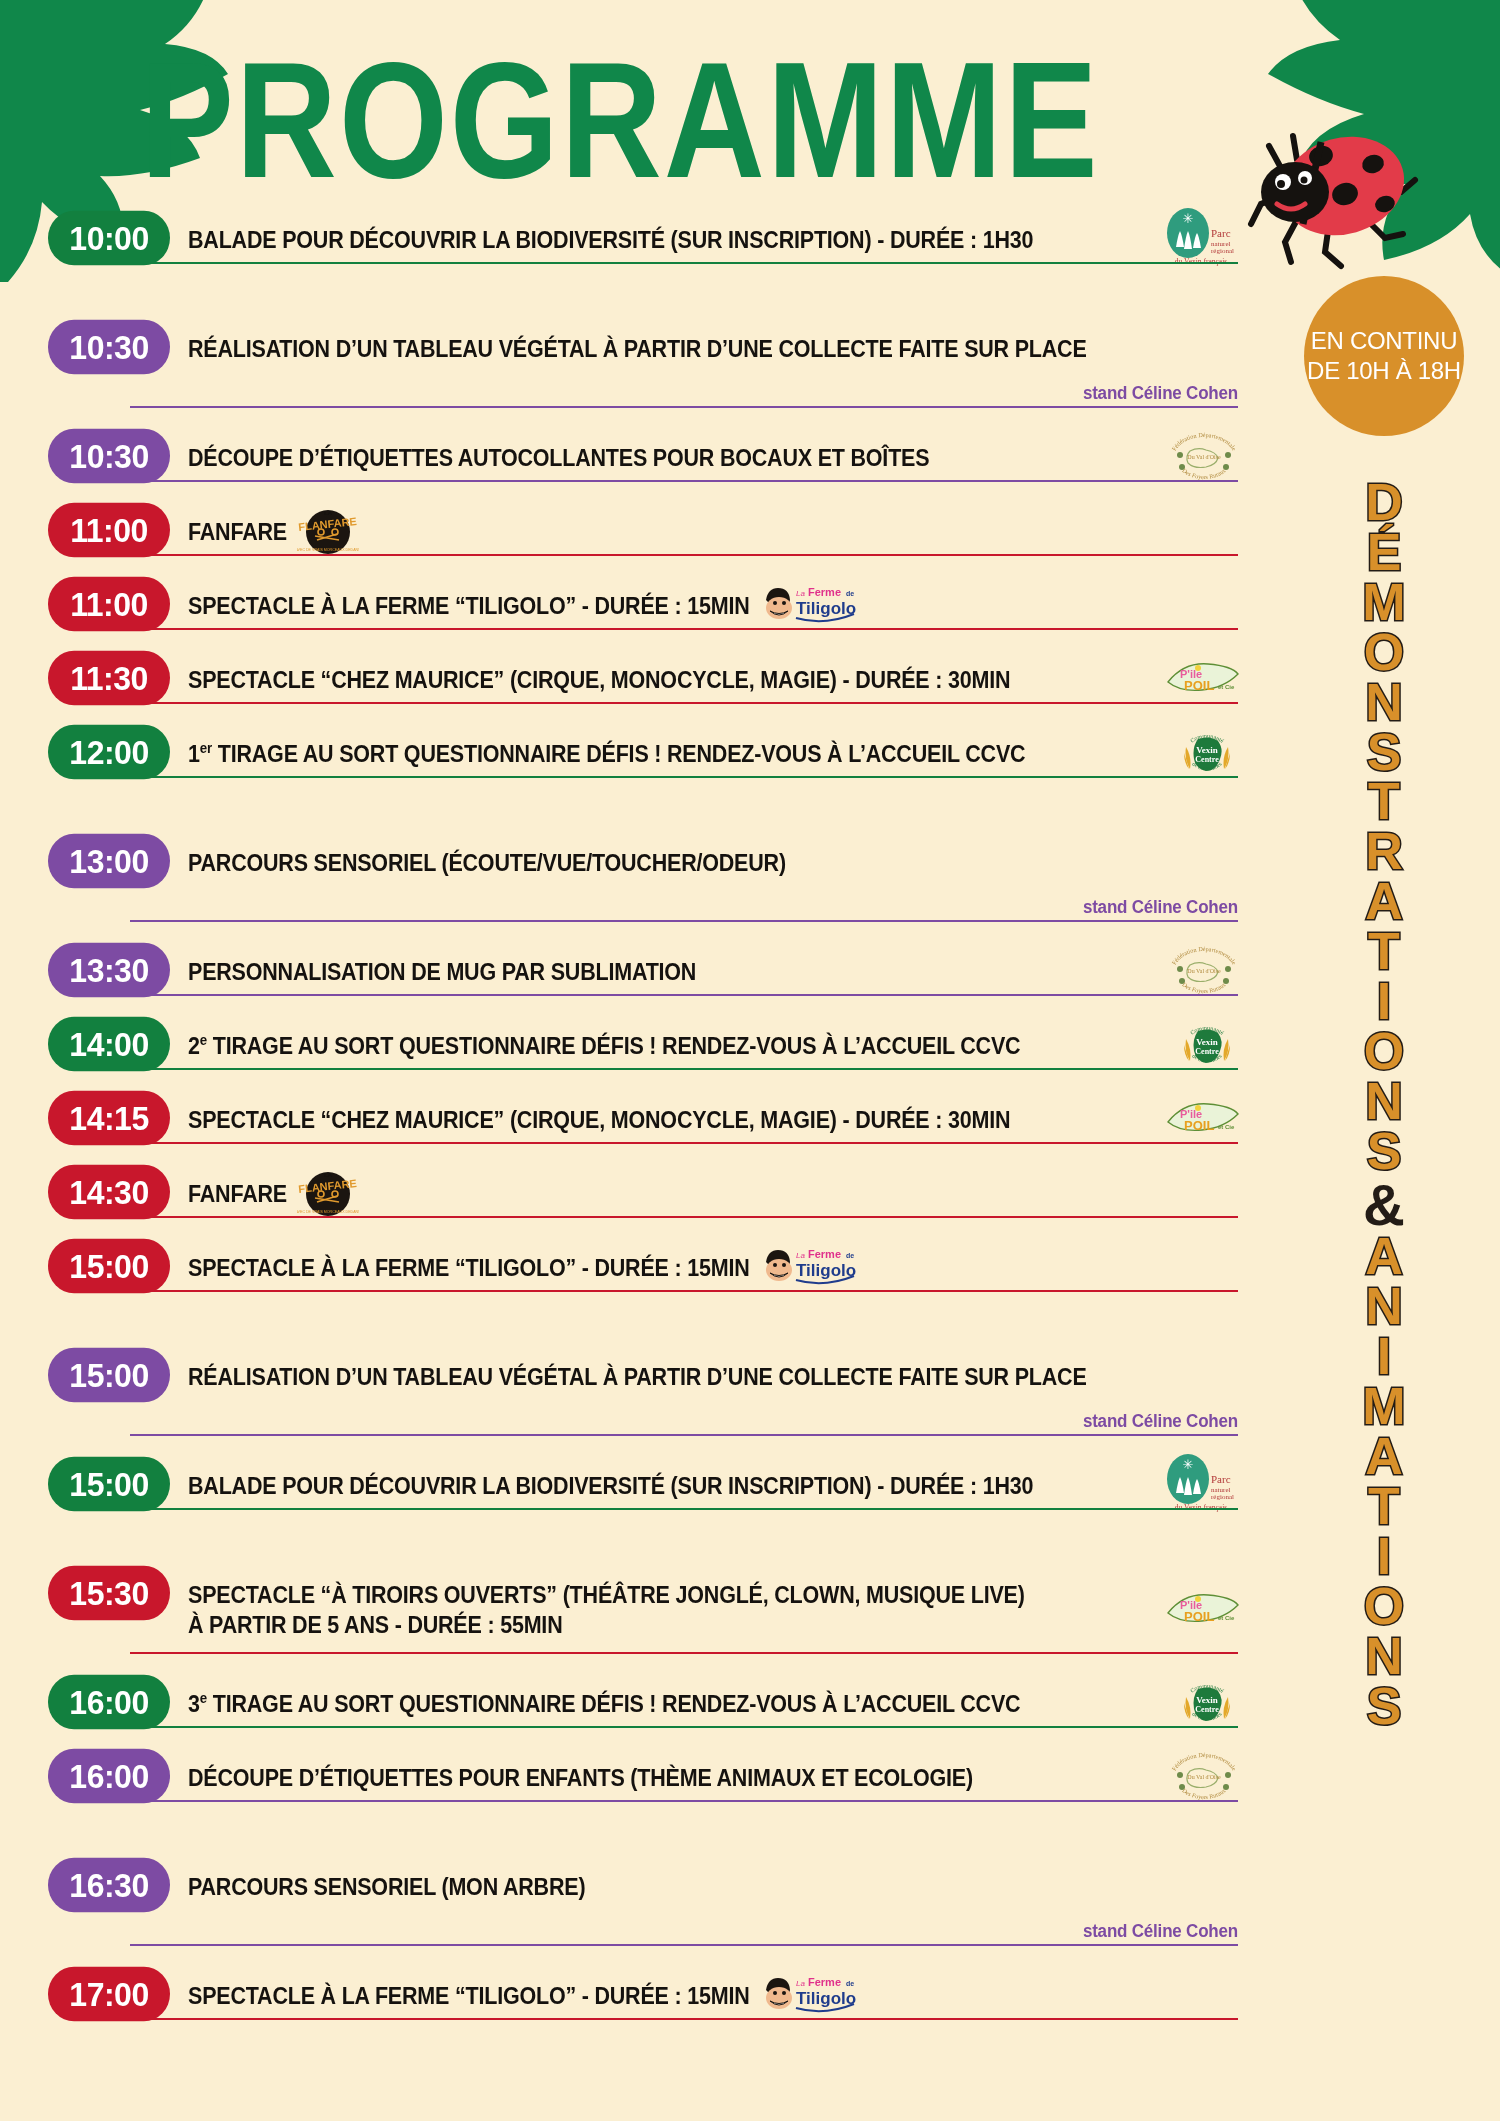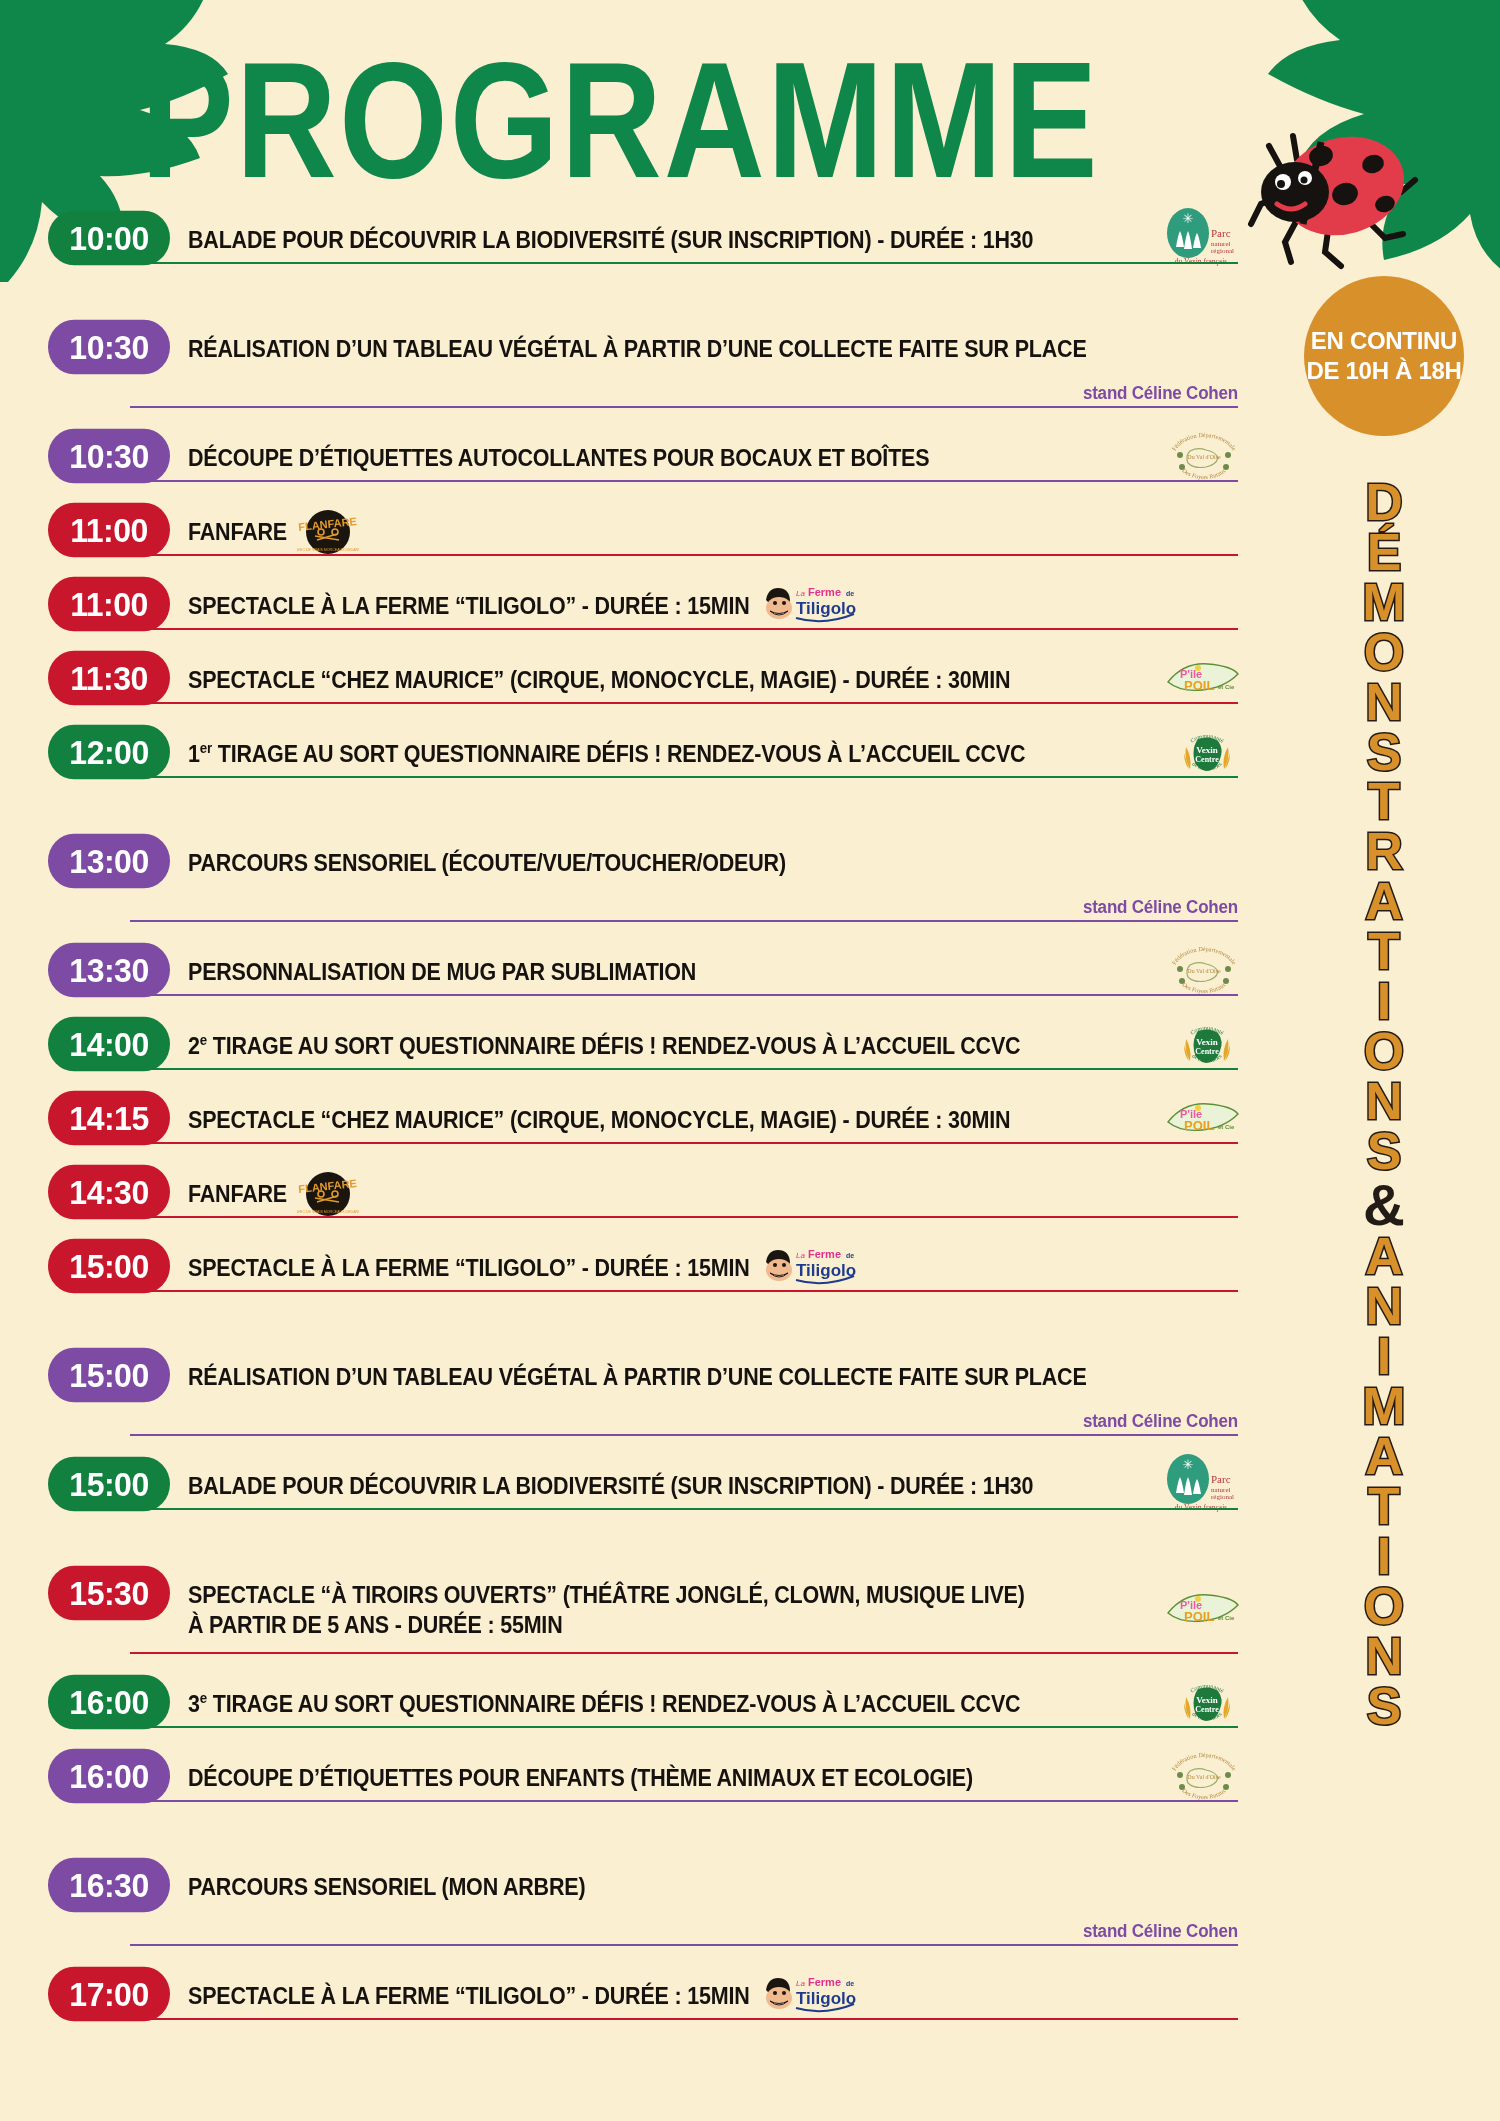--- a/index.html
+++ b/index.html
@@ -124,21 +124,21 @@
     text-align:center;
   }
   #continu-badge {
     width:160px; height:160px;
     margin:0 auto;
     border-radius:50%;
     background:#D8902A;
     color:#fff;
     display:flex; flex-direction:column;
     align-items:center; justify-content:center;
-    font-size:24px; font-weight:bold;
+    font-size:24px; font-weight:normal;
     line-height:1.25;
     white-space:pre-line;
     letter-spacing:-0.3px;
   }
   #vertical-word {
     margin-top:42px;
     font-size:52px;
     font-weight:bold;
     line-height:0.96;
     color:#D8902A;

